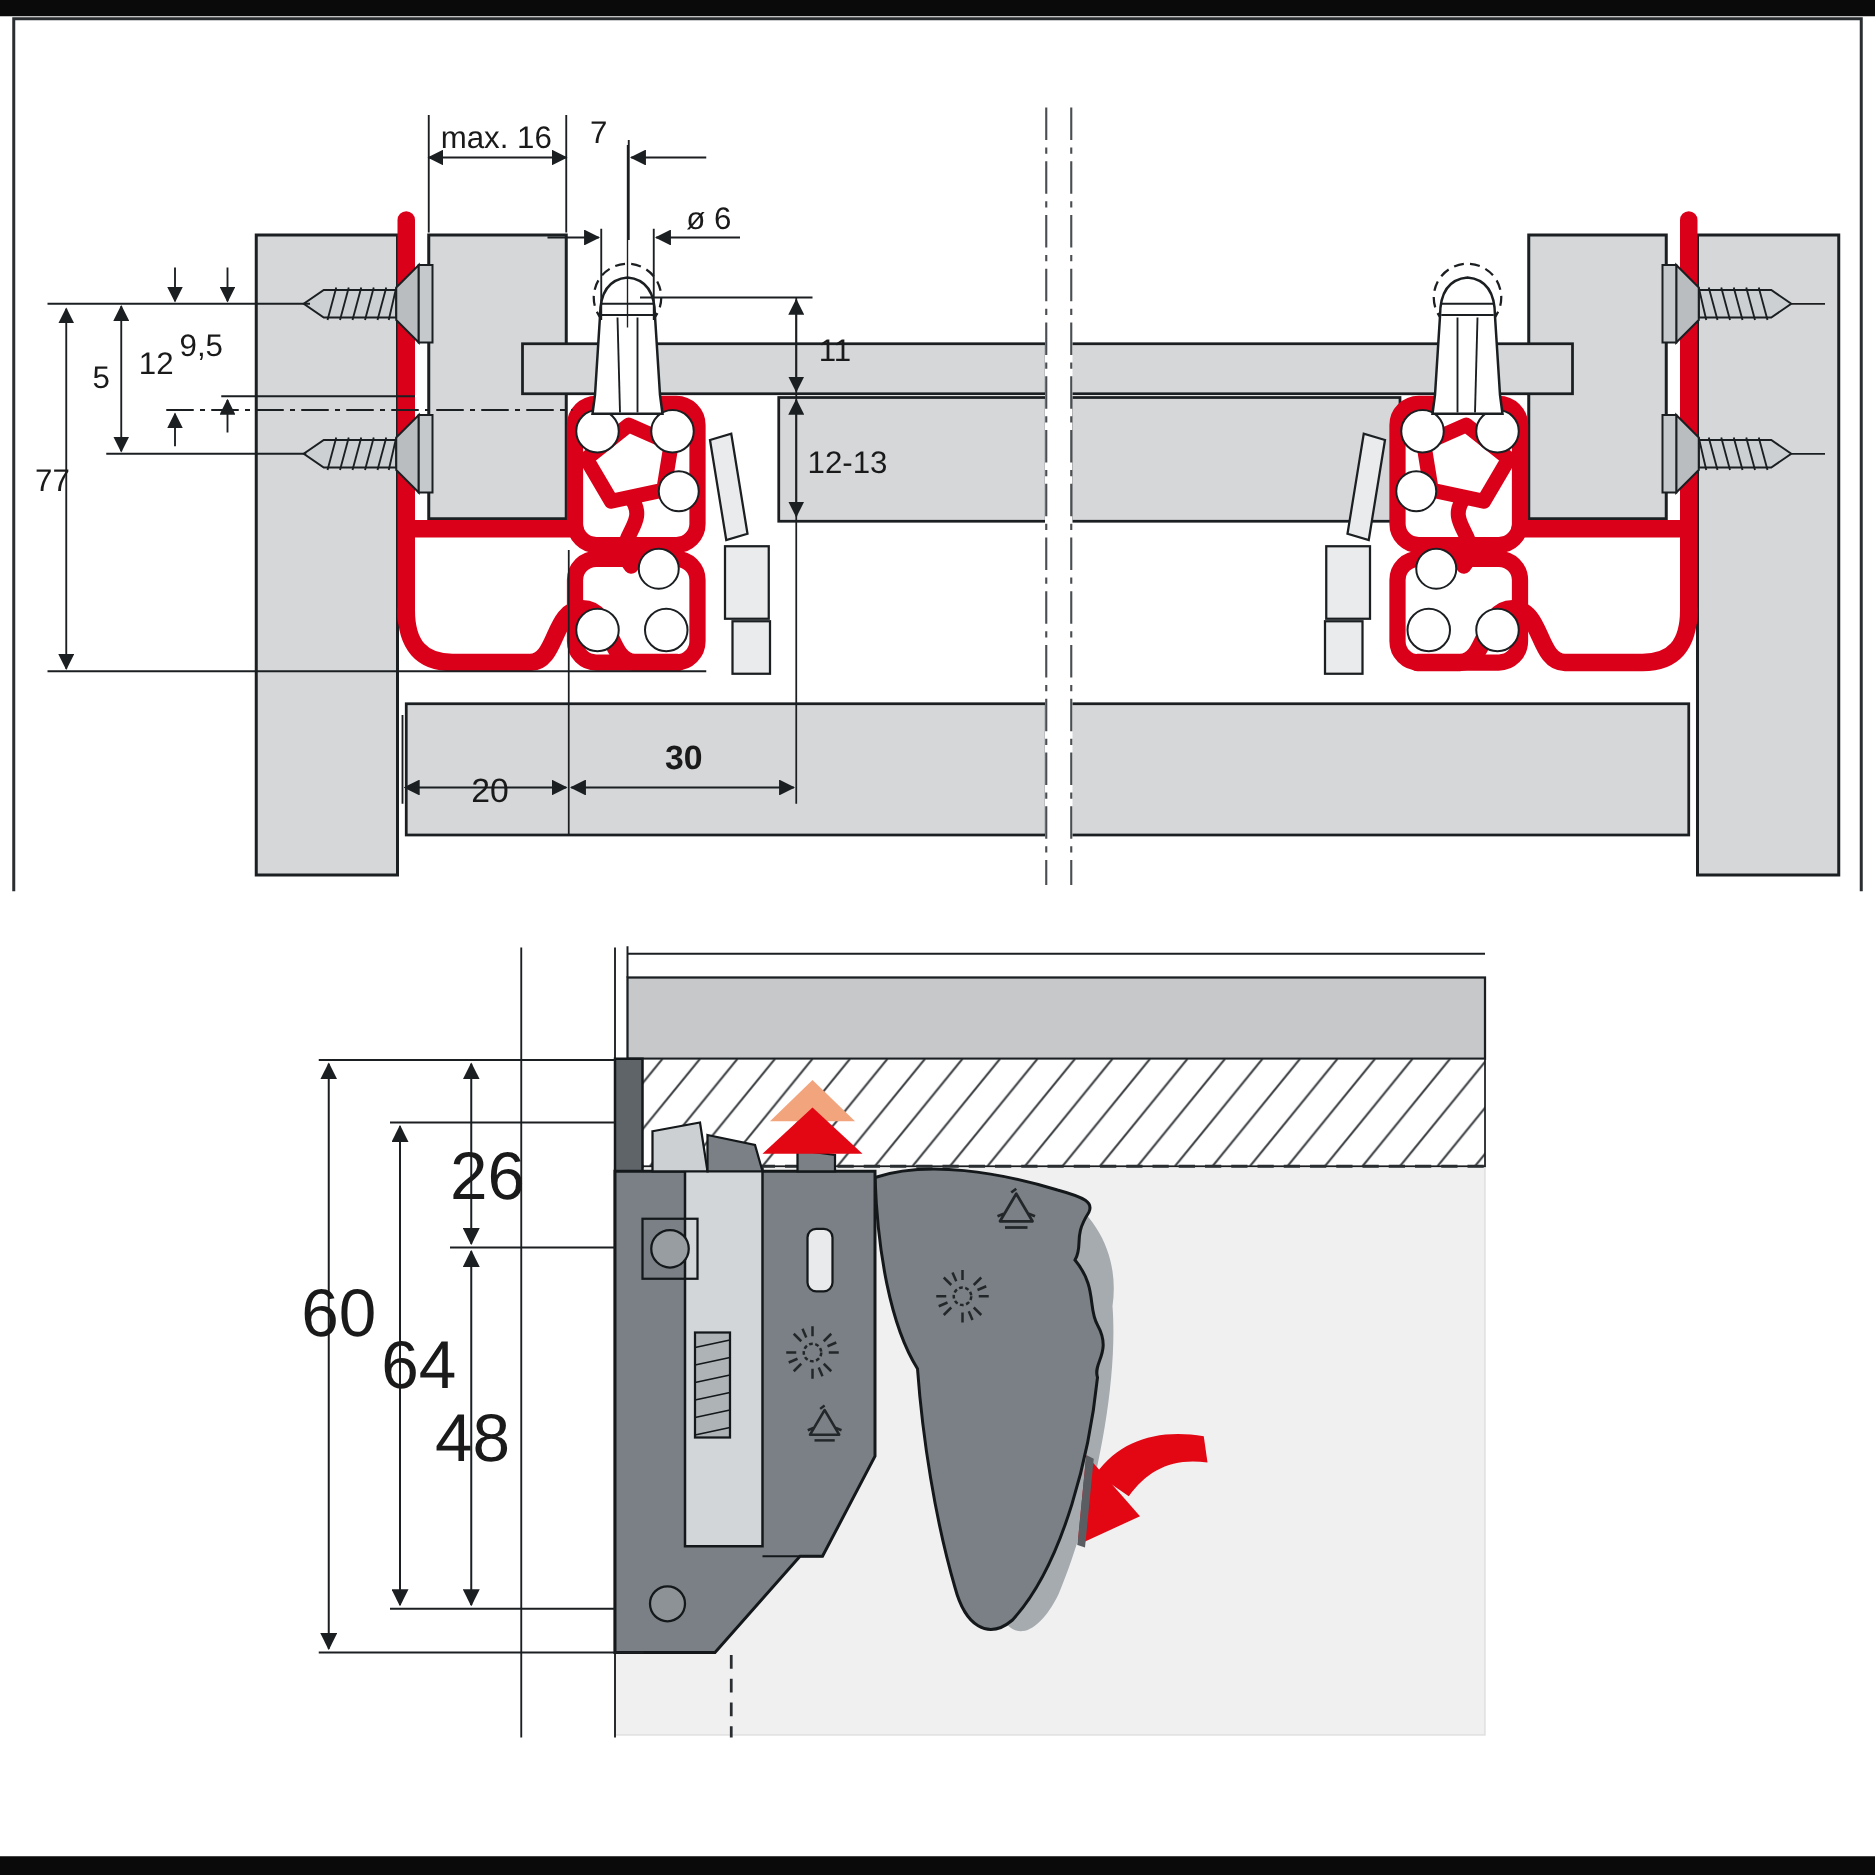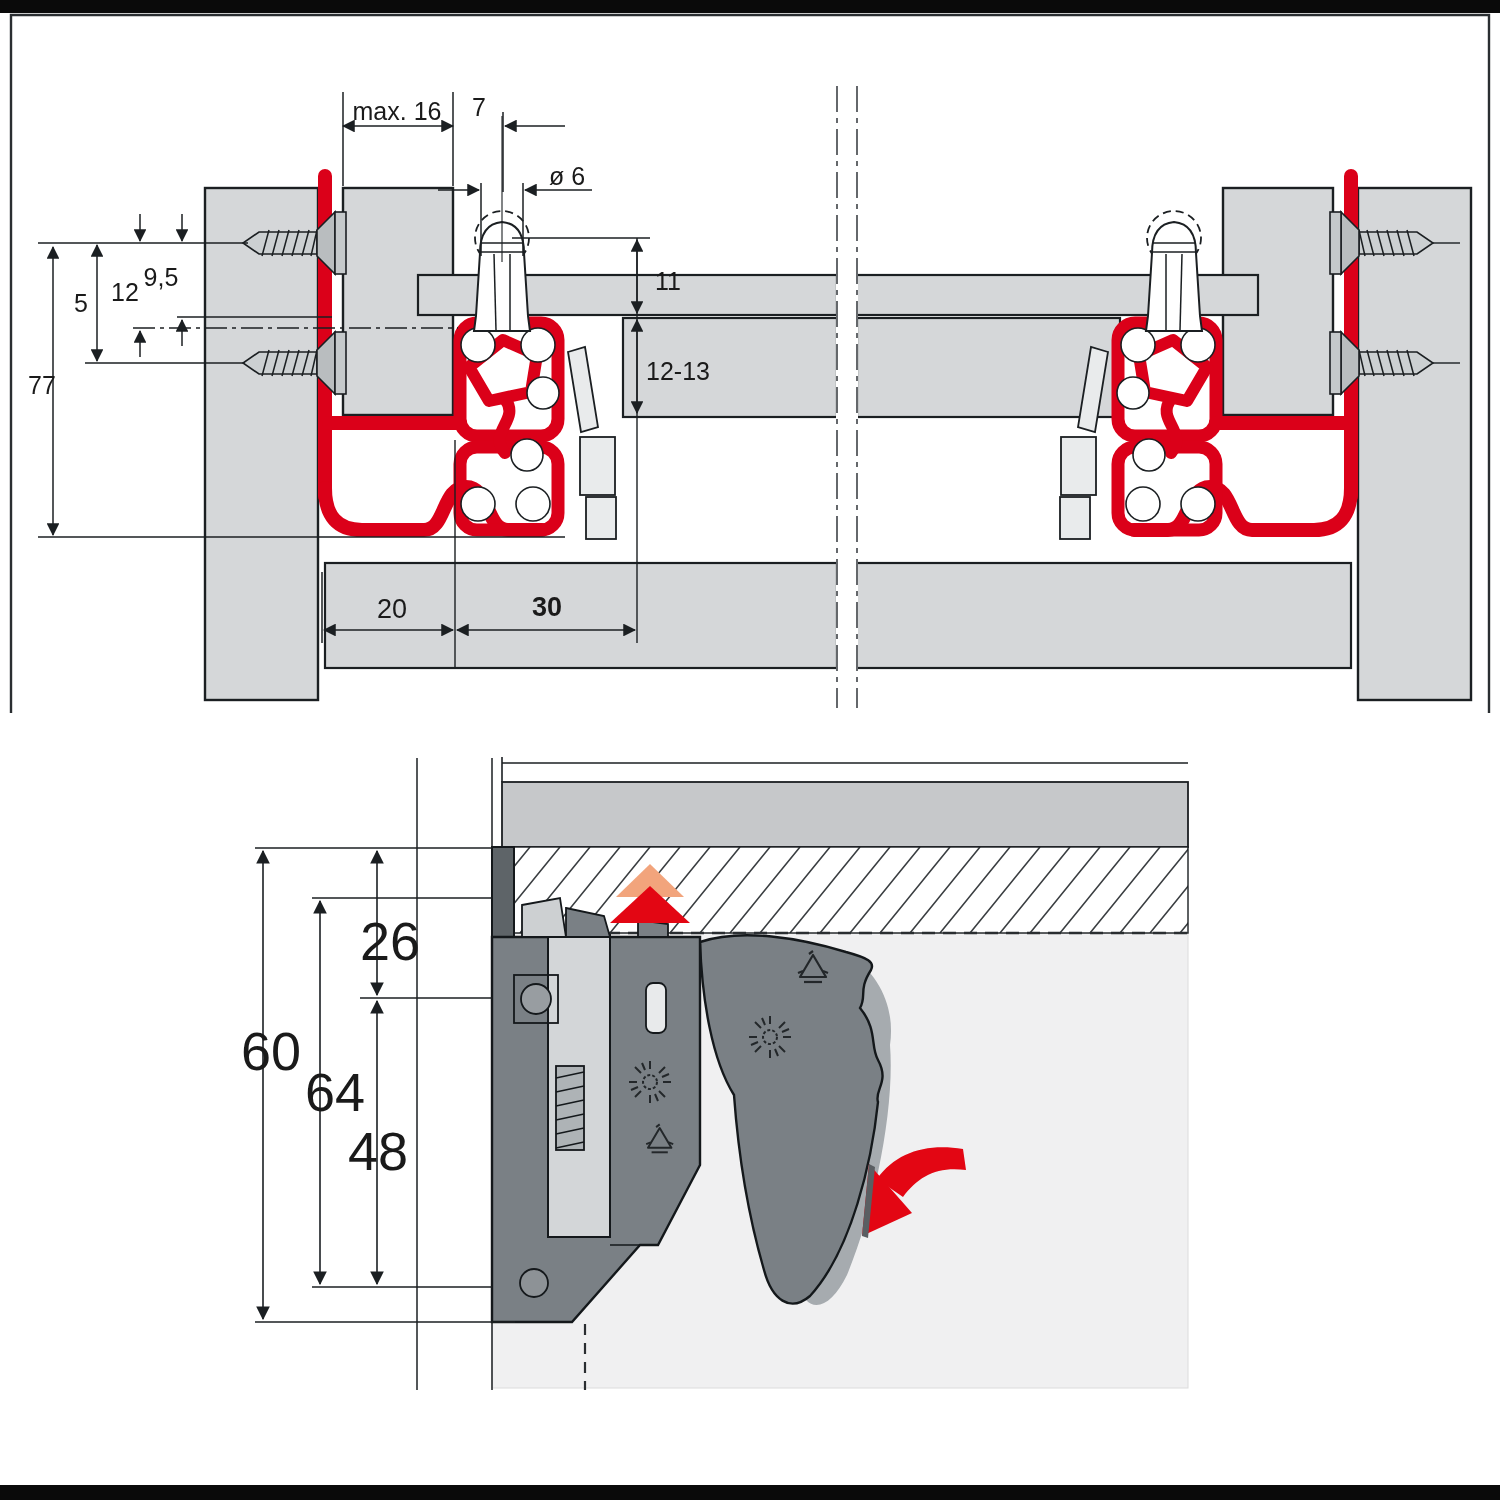--- a/index.html
+++ b/index.html
@@ -261,21 +261,21 @@
 <div>
   <span class="dim-label fs-top" style="left:397px;top:111px;">max. 16</span>
   <span class="dim-label fs-top" style="left:479px;top:107px;">7</span>
   <span class="dim-label fs-top" style="left:567px;top:176px;">ø 6</span>
   <span class="dim-label fs-top" style="left:668px;top:257px;margin-top:24px;">11</span>
   <span class="dim-label fs-top" style="left:161px;top:277px;">9,5</span>
   <span class="dim-label fs-top" style="left:125px;top:292px;">12</span>
   <span class="dim-label fs-top" style="left:81px;top:303px;">5</span>
   <span class="dim-label fs-top" style="left:42px;top:385px;">77</span>
   <span class="dim-label fs-top" style="left:678px;top:371px;">12-13</span>
-  <span class="dim-label fs-mid" style="left:392px;top:609px;">20</span>
+  <span class="dim-label fs-mid" style="left:392px;top:633px;">20</span>
   <span class="dim-label fs-mid" style="left:547px;top:607px;font-weight:bold;">30</span>
   <span class="dim-label fs-big" style="left:233px;top:1051px;">60</span>
   <span class="dim-label fs-big" style="left:297px;top:1092px;">64</span>
   <span class="dim-label fs-big" style="left:352px;top:941px;">26</span>
   <span class="dim-label fs-big" style="left:340px;top:1151px;">48</span>
 </div>
 
 </div>
 
 </body></html>

